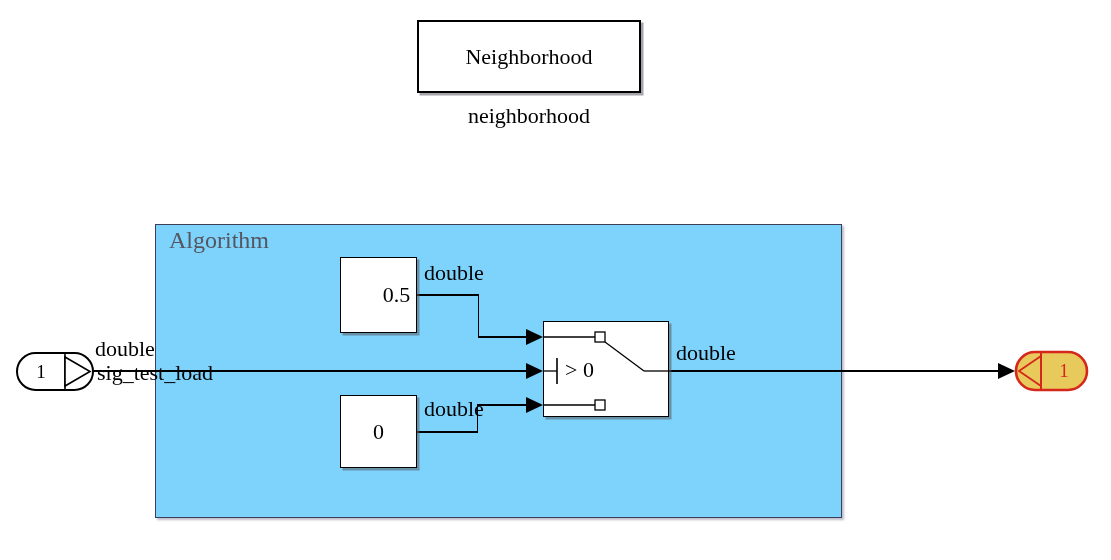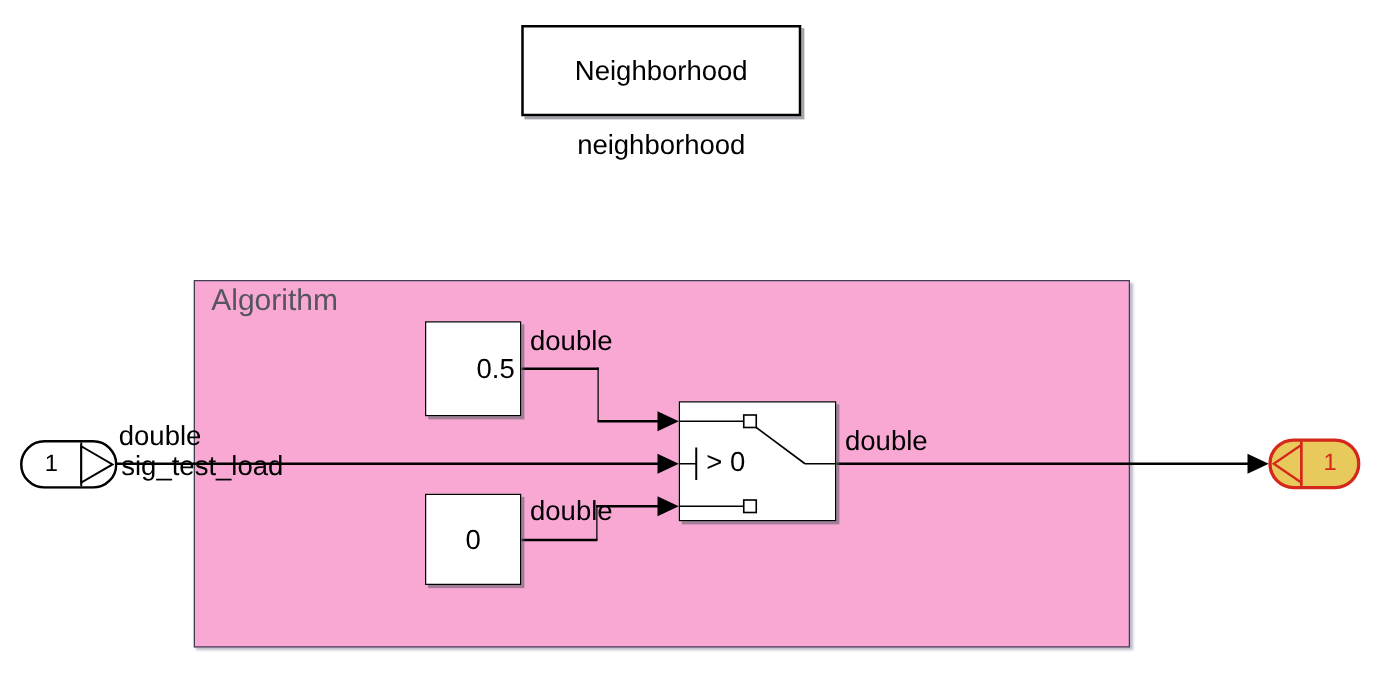--- a/index.html
+++ b/index.html
@@ -1,32 +1,32 @@
 <!DOCTYPE html>
 <html><head>
 <meta charset="utf-8">
 <style>
   html,body{margin:0;padding:0;background:#ffffff;}
   #canvas{
     position:relative;width:1111px;height:560px;background:#ffffff;
-    font-family:Liberation Sans, sans-serif;overflow:hidden;
+    font-family:Liberation Serif, serif;overflow:hidden;
   }
   .abs{position:absolute;}
   
   .block{
     position:absolute;background:#ffffff;border:2px solid #000;
     box-shadow:2.5px 2.5px 0 rgba(90,90,100,0.55);
     display:flex;align-items:center;justify-content:center;
     font-size:22px;color:#000;box-sizing:border-box;
   }
   .const{border-width:1.6px;}
   
   #algorithm-area{
-    position:absolute;left:155px;top:224px;width:749px;height:294px;
-    background:#f9a8d4;border:1px solid #3e3e56;box-sizing:border-box;
+    position:absolute;left:155px;top:224px;width:687px;height:294px;
+    background:#7dd3fc;border:1px solid #3e3e56;box-sizing:border-box;
     box-shadow:2px 2px 2px rgba(120,120,150,0.5);
   }
   #algorithm-area .area-label{
     position:absolute;left:13px;top:2px;font-size:24px;color:#55555f;
   }
   
   .wire{position:absolute;background:#000;}
   .wire.h{height:1.5px;}
   .wire.v{width:1.5px;}
   

